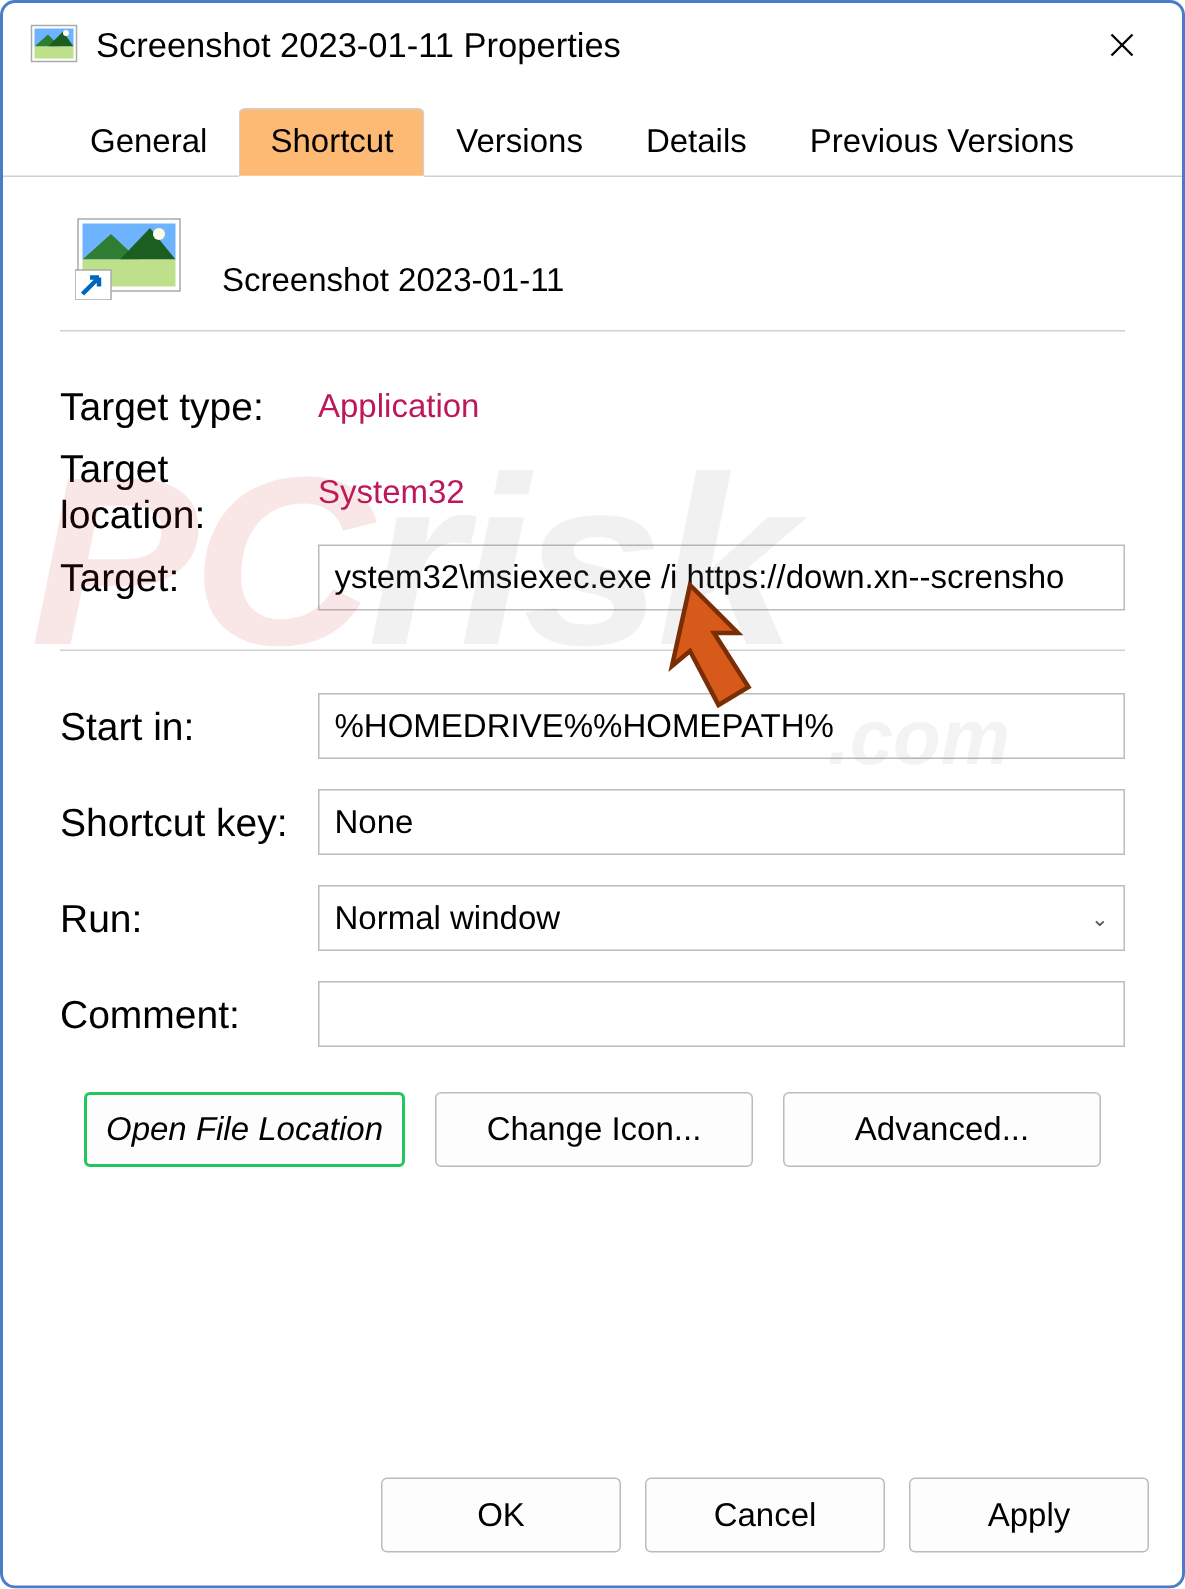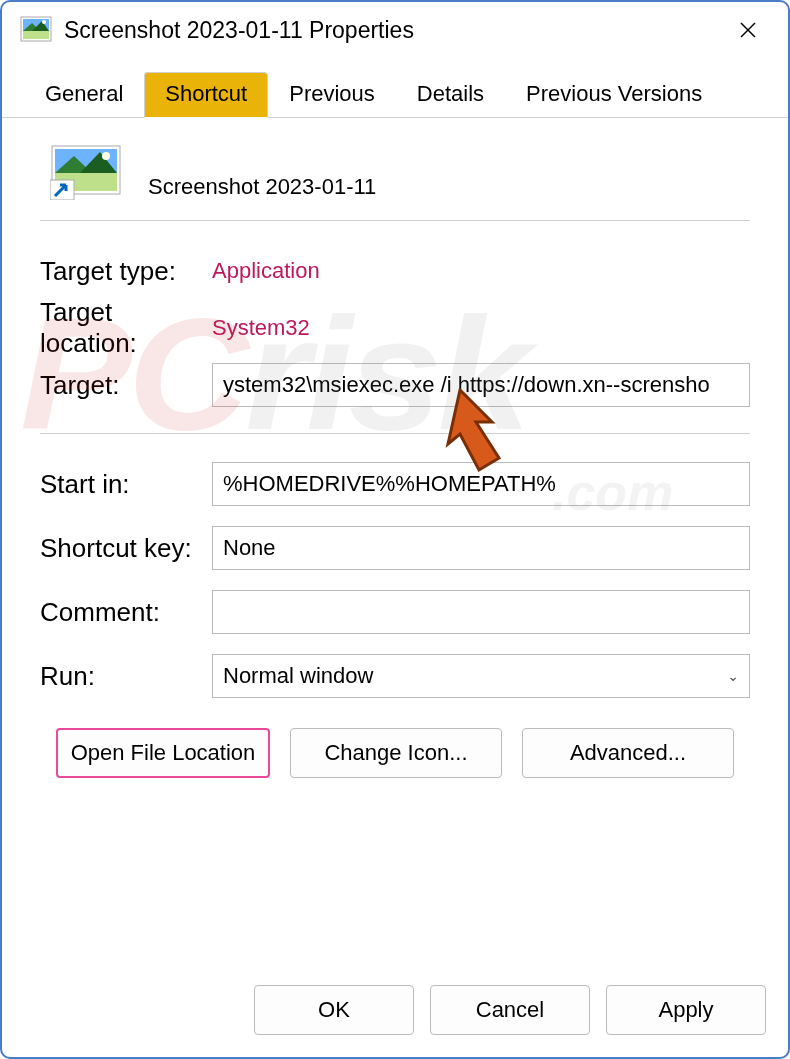--- a/index.html
+++ b/index.html
@@ -41,37 +41,37 @@
   height: 36px;
   display: flex;
   align-items: center;
   justify-content: center;
   cursor: pointer;
   font-size: 22px;
   color: #333;
 }
 .tabs {
   display: flex;
-  padding: 16px 22px 0 22px;
+  padding: 16px 22px 0 37px;
   border-bottom: 1px solid #d0d0d0;
 }
 .tab {
   padding: 8px 20px 10px 20px;
   font-size: 22px;
   color: #000;
   cursor: pointer;
   border: 1px solid transparent;
   border-bottom: none;
   margin-bottom: -1px;
   position: relative;
 }
 .tab.active {
   border: 1px solid #d0d0d0;
   border-bottom: 1px solid #fff;
-  background: #eab308;
+  background: #fdba74;
   border-top-left-radius: 4px;
   border-top-right-radius: 4px;
   text-align: right;
 }
 .content {
   padding: 20px 38px 0 38px;
   flex: 1;
 }
 .header-row {
   display: flex;
@@ -147,21 +147,22 @@
   border: 1px solid #bbb;
   background: #fdfdfd;
   font-size: 22px;
   cursor: pointer;
   display: flex;
   align-items: center;
   justify-content: center;
   border-radius: 4px;
 }
 .btn.active {
-  border: 2px solid #ec4899;
+  border: 2px solid #22c55e;
+  font-style: italic;
 }
 .footer {
   display: flex;
   justify-content: flex-end;
   gap: 16px;
   padding: 16px 22px 22px 22px;
 }
 .footer .btn {
   flex: 0 0 160px;
 }
@@ -218,21 +219,21 @@
       <svg width="18" height="18" viewBox="0 0 18 18">
         <line x1="2" y1="2" x2="16" y2="16" stroke="#000" stroke-width="1.5"></line>
         <line x1="16" y1="2" x2="2" y2="16" stroke="#000" stroke-width="1.5"></line>
       </svg>
     </div>
   </div>
 
   <div class="tabs">
     <div class="tab">General</div>
     <div class="tab active">Shortcut</div>
-    <div class="tab">Previous</div>
+    <div class="tab">Versions</div>
     <div class="tab">Details</div>
     <div class="tab">Previous Versions</div>
   </div>
 
   <div class="content">
 
     <div class="header-row">
       <span class="header-icon">
         <svg viewBox="0 0 72 56" width="72" height="56">
           <rect x="2" y="2" width="68" height="48" fill="#fff" stroke="#aaa"></rect>
@@ -268,30 +269,30 @@
     <div class="field-block">
       <div class="field-row">
         <span class="field-label">Start in:</span>
         <input class="field-input" value="%HOMEDRIVE%%HOMEPATH%" style="">
       </div>
       <div class="field-row" style="margin-top:12px">
         <span class="field-label">Shortcut key:</span>
         <input class="field-input" value="None" style="">
       </div>
       <div class="field-row" style="margin-top:12px">
-        <span class="field-label">Comment:</span>
-        <input class="field-input" value="" style="">
-      </div>
-      <div class="field-row" style="margin-top:12px">
         <span class="field-label">Run:</span>
         <div class="field-select">
           <span>Normal window</span>
           <span class="chevron">⌄</span>
         </div>
       </div>
+      <div class="field-row" style="margin-top:12px">
+        <span class="field-label">Comment:</span>
+        <input class="field-input" value="" style="">
+      </div>
     </div>
 
     <div class="button-row">
       <div class="btn active">Open File Location</div>
       <div class="btn">Change Icon...</div>
       <div class="btn">Advanced...</div>
     </div>
 
   </div>
 

